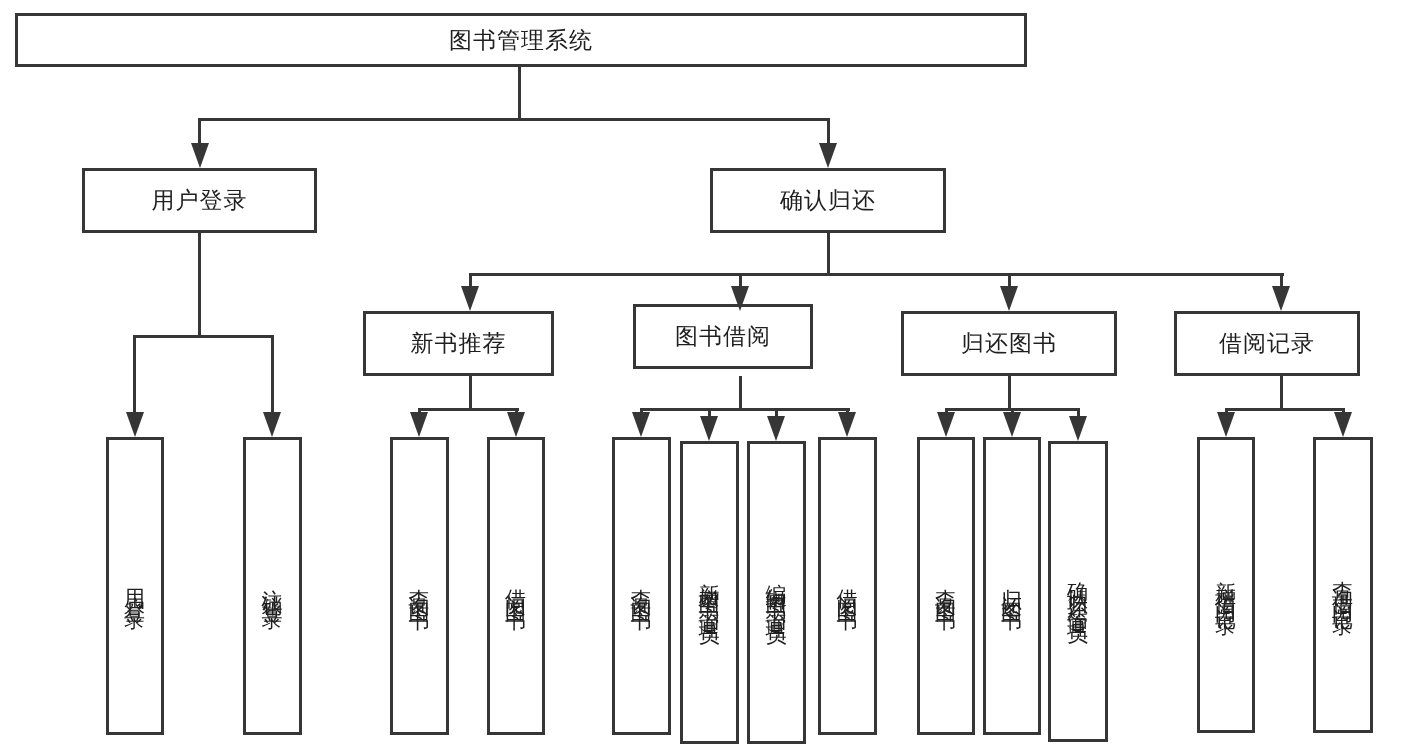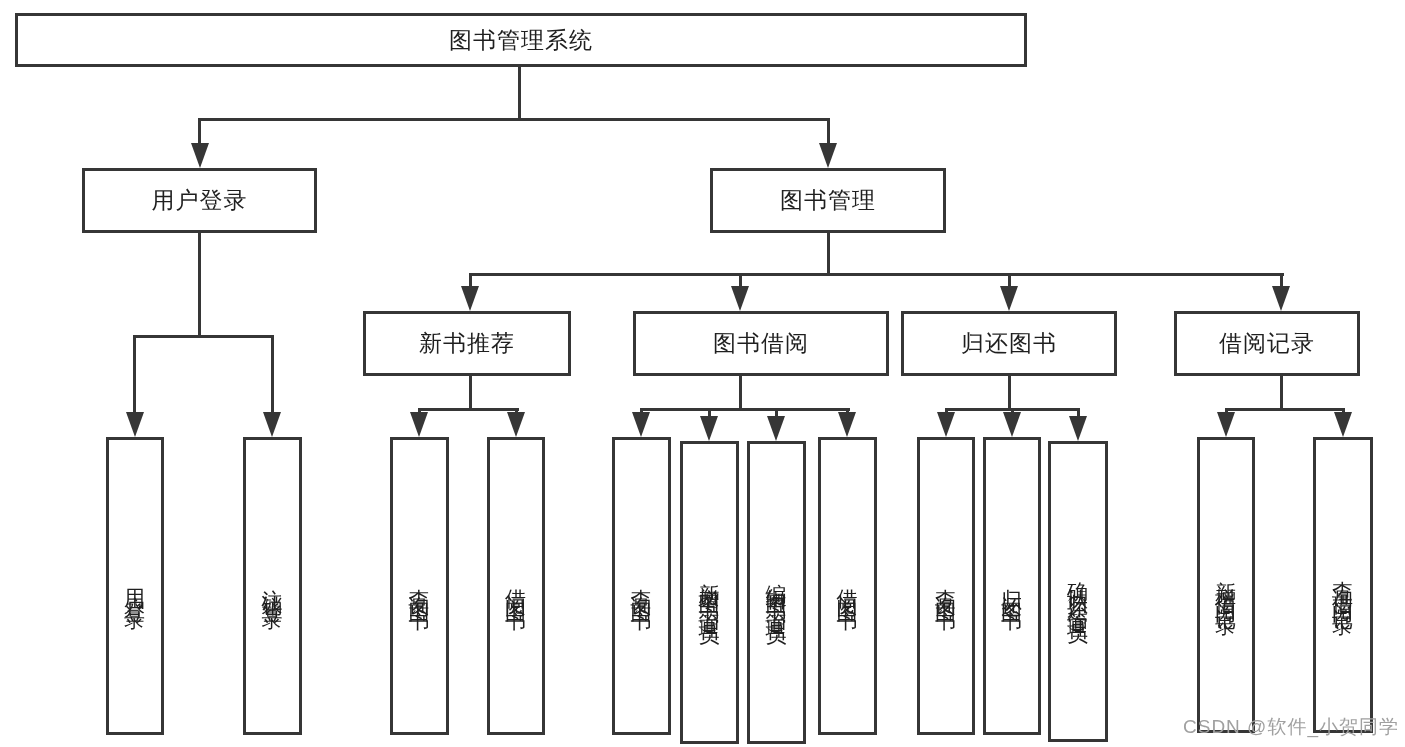--- a/index.html
+++ b/index.html
@@ -52,28 +52,28 @@
 
   <div class="box" style="left:15px;top:13px;width:1012px;height:54px">
     <span>图书管理系统</span>
   </div>
 
   <div class="box" style="left:82px;top:168px;width:235px;height:65px">
     <span>用户登录</span>
   </div>
 
   <div class="box" style="left:710px;top:168px;width:236px;height:65px">
-    <span>图书管理</span>
-  </div>
-
-  <div class="box" style="left:363px;top:311px;width:208px;height:65px">
+    <span>确认归还</span>
+  </div>
+
+  <div class="box" style="left:363px;top:311px;width:191px;height:65px">
     <span>新书推荐</span>
   </div>
 
-  <div class="box" style="left:633px;top:311px;width:256px;height:65px">
+  <div class="box" style="left:633px;top:304px;width:180px;height:65px">
     <span>图书借阅</span>
   </div>
 
   <div class="box" style="left:901px;top:311px;width:216px;height:65px">
     <span>归还图书</span>
   </div>
 
   <div class="box" style="left:1174px;top:311px;width:186px;height:65px">
     <span>借阅记录</span>
   </div>
@@ -188,15 +188,14 @@
 
   <div>
     <div class="vline" style="left:1280px;top:376px;height:32px"></div>
     <div class="hline" style="left:1225px;top:408px;width:120px"></div>
     <div class="vline" style="left:1225px;top:408px;height:7px"></div>
     <div class="ah" style="left:1217px;top:412px"></div>
     <div class="vline" style="left:1342px;top:408px;height:7px"></div>
     <div class="ah" style="left:1334px;top:412px"></div>
   </div>
 
-  <div id="watermark">CSDN @软件_小贺同学</div>
 
 </div>
 
 </body></html>

